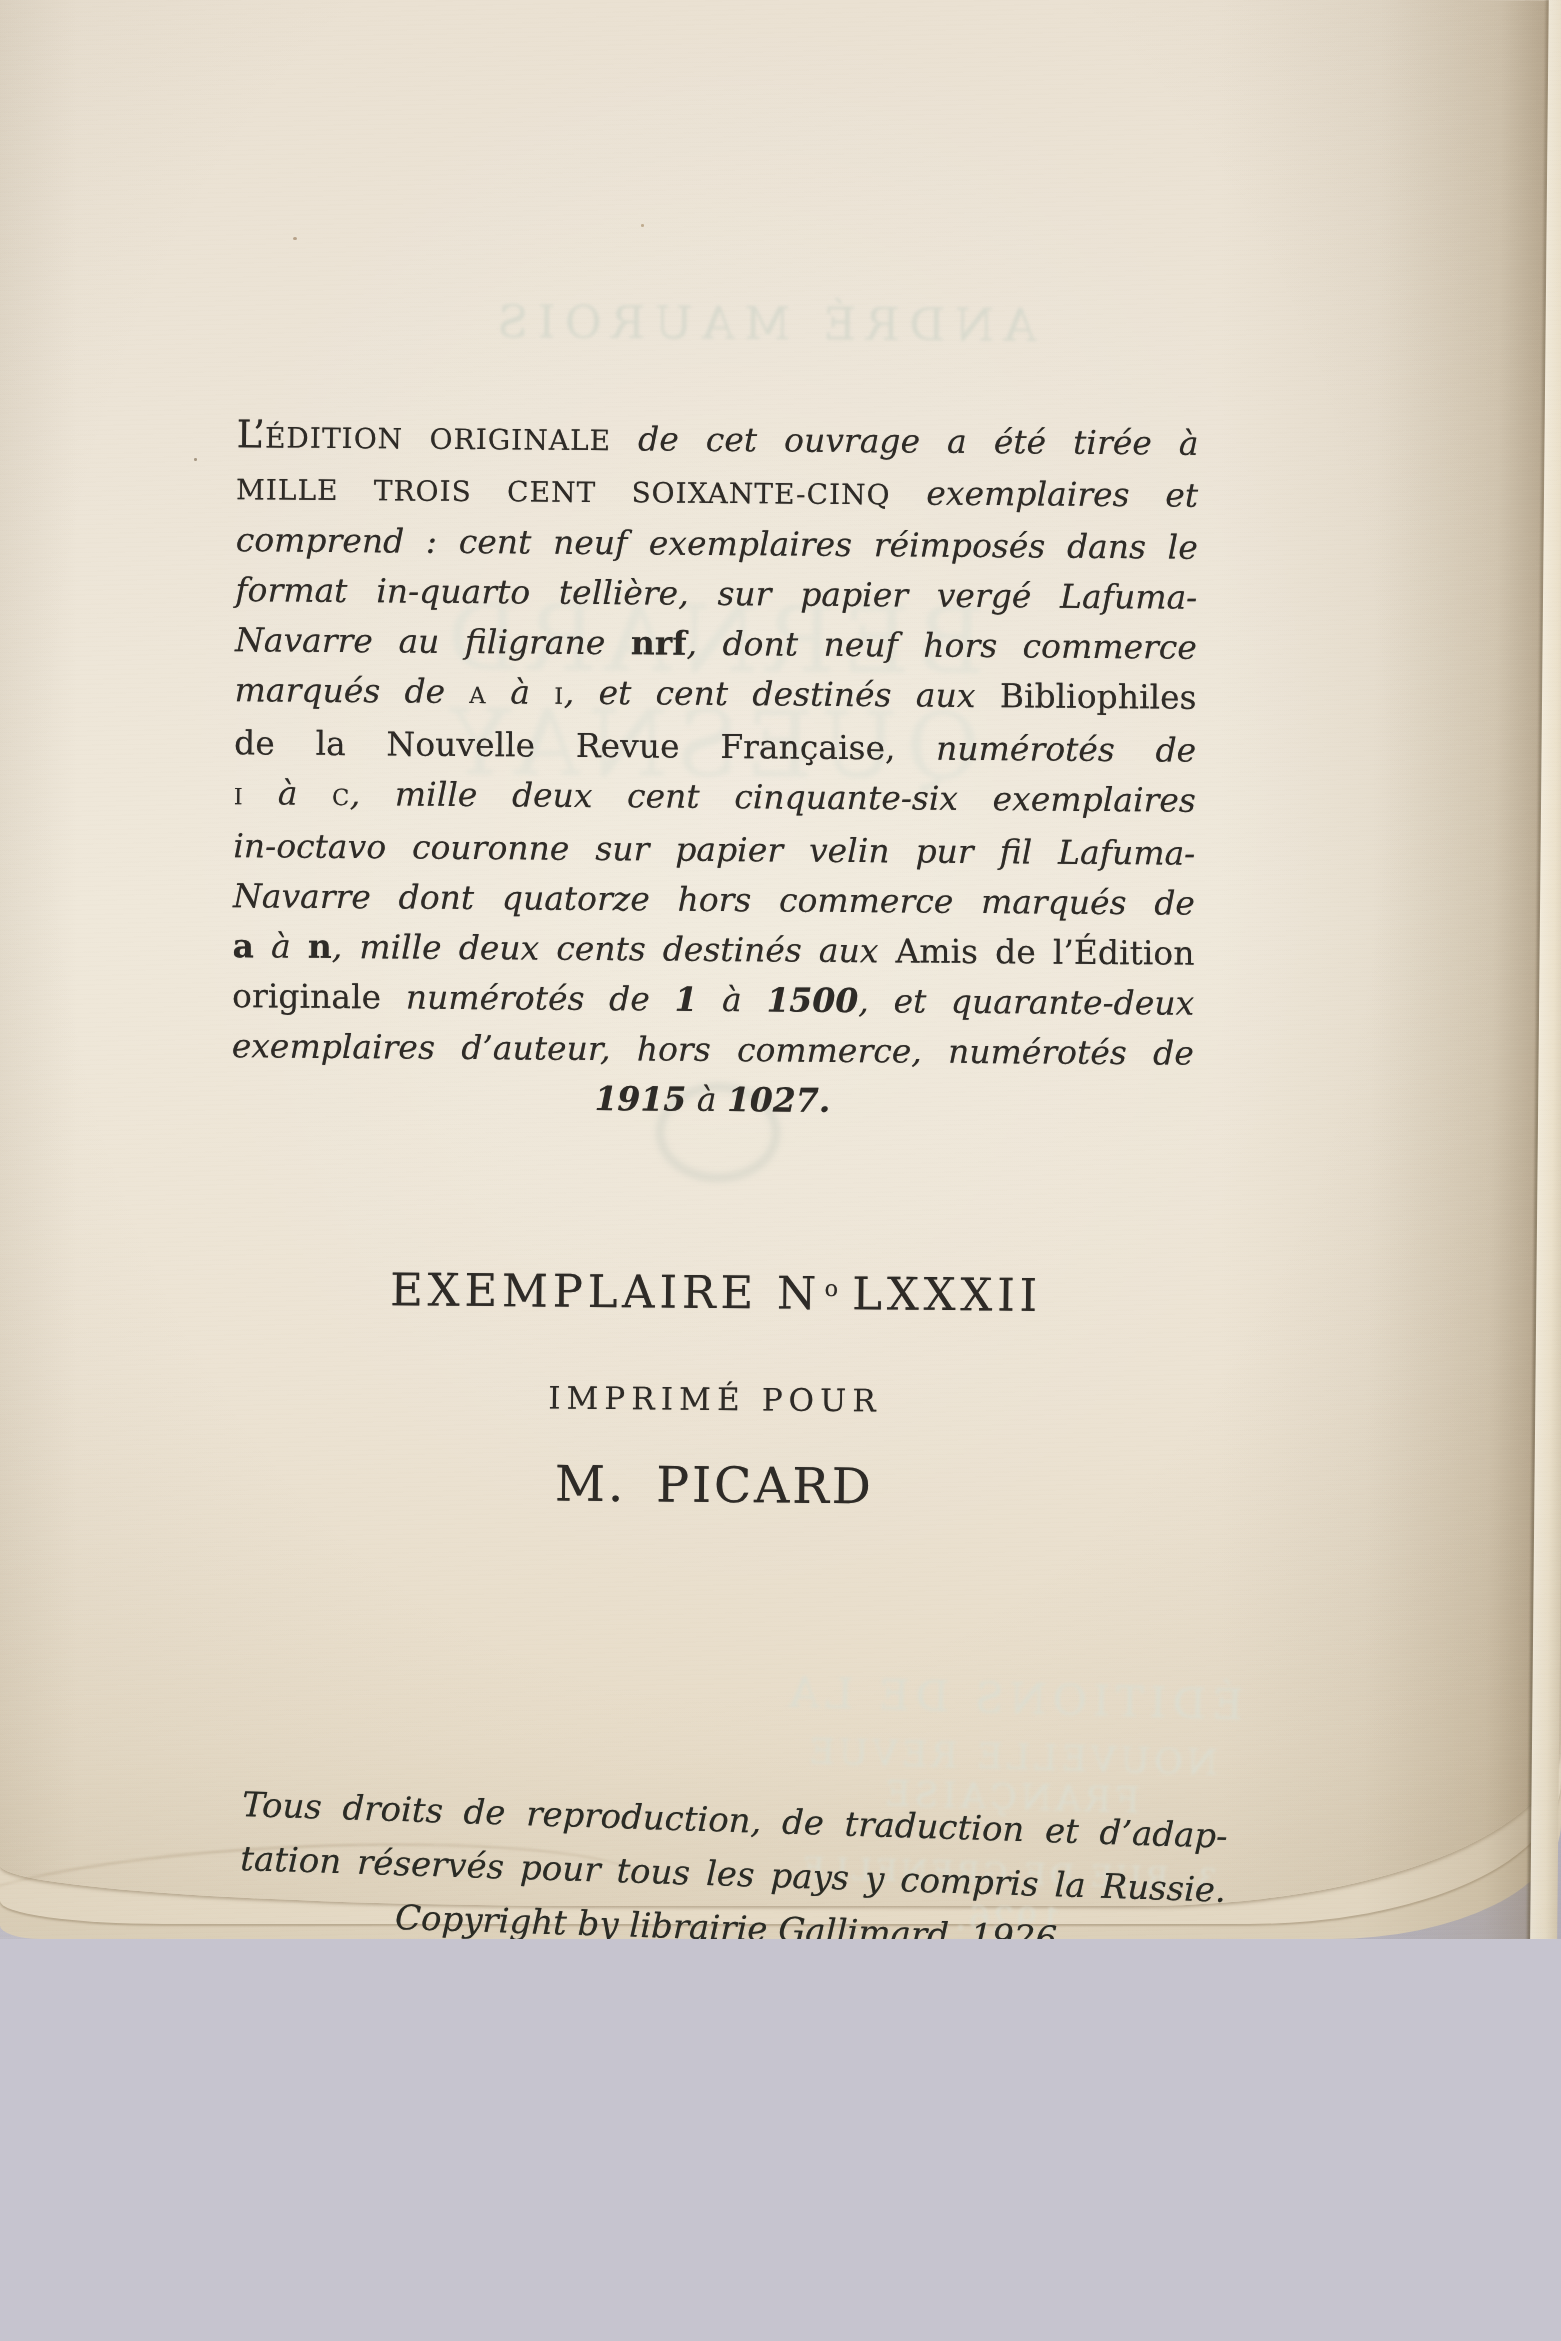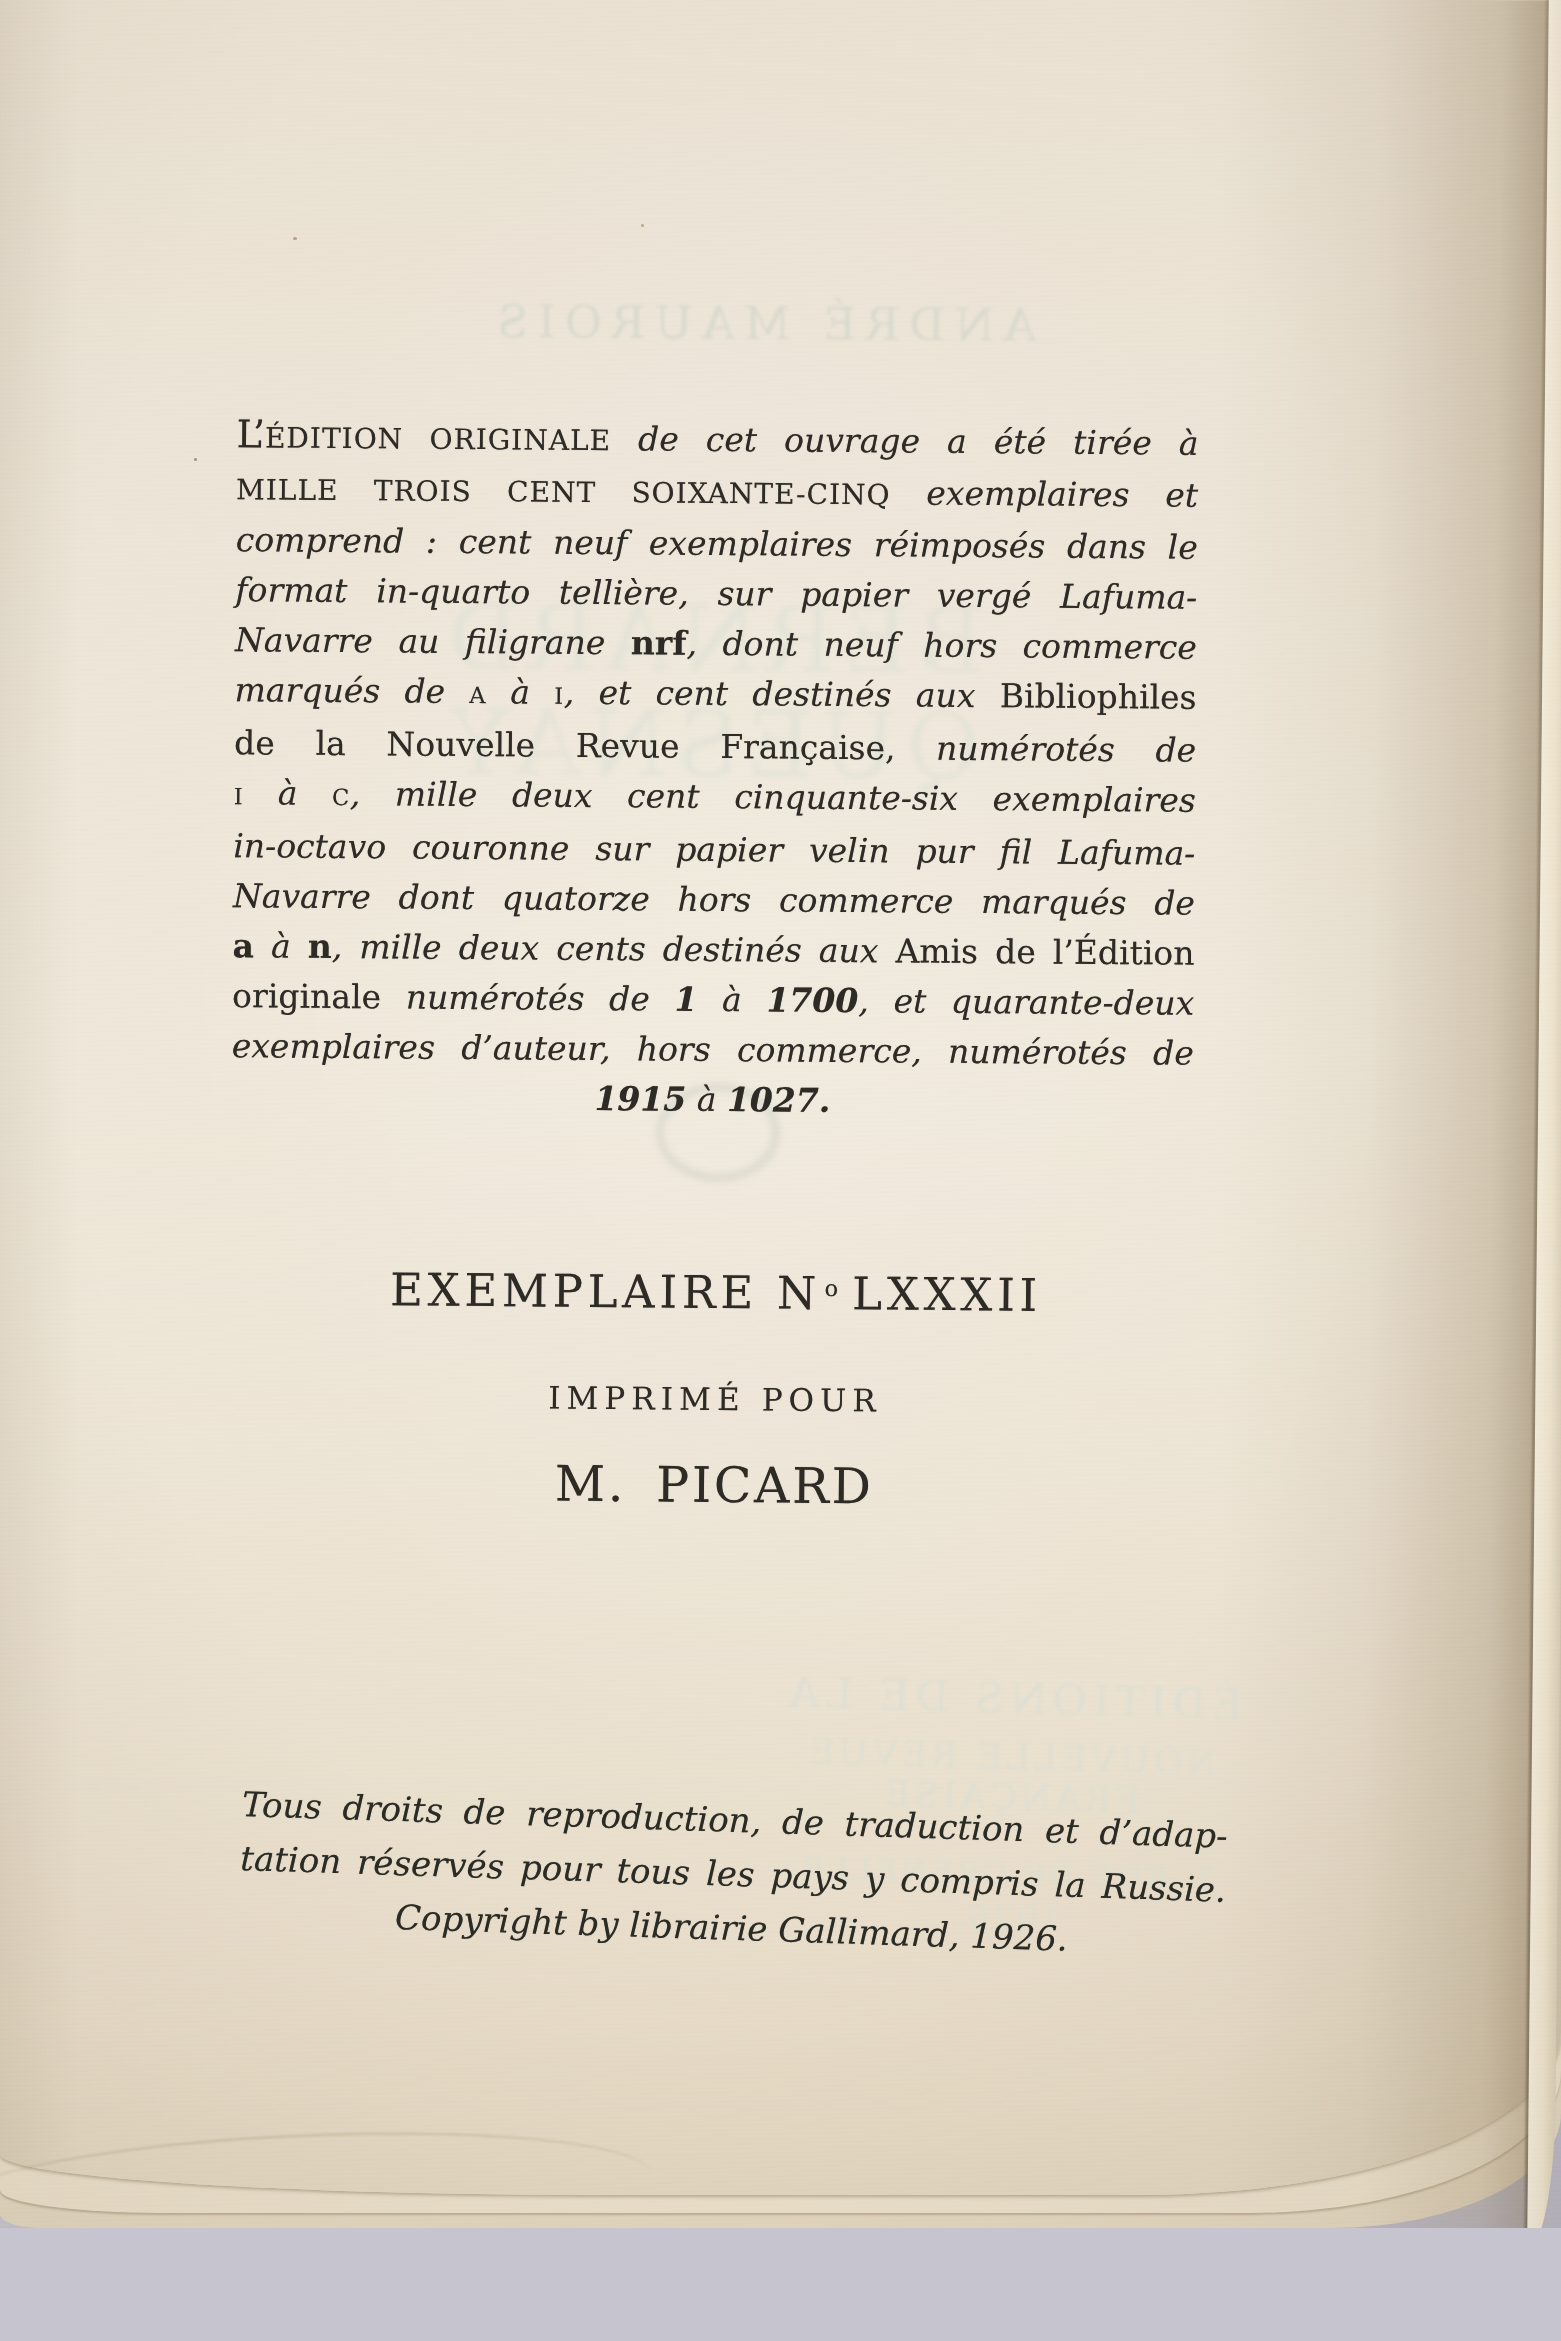--- a/index.html
+++ b/index.html
@@ -1,17 +1,17 @@
 <!DOCTYPE html>
 <html style="font-size:11px"><head>
 <meta charset="utf-8">
 <title>Document</title>
 <style>
   html,body{margin:0;padding:0;background:#c6c4cf;}
-  .canvas{position:relative;width:1561px;height:2228px;overflow:hidden;
+  .canvas{position:relative;width:1561px;height:1939px;overflow:hidden;
           font-family:"DejaVu Serif","Liberation Serif",serif;}
   .abs{position:absolute;}
 
   
   .surface{position:absolute;inset:0;background:linear-gradient(135deg,#cfcdd8 0%,#c6c4cf 60%,#b9b7c4 100%);}
   .under2{position:absolute;inset:0;background:#e2d6bf;border-bottom-right-radius:230px 115px;border-bottom-left-radius:41px 13.6px;}
   .under1{position:absolute;inset:0 0 15px 0;background:#eadfca;border-bottom-right-radius:312px 142px;border-bottom-left-radius:163px 23px;box-shadow:0 1.4px 2px rgba(120,100,70,.35);}
   .page{position:absolute;inset:0 0 33px 0;
         background:
           radial-gradient(ellipse at 48% 42%, rgba(255,255,255,.10), rgba(255,255,255,0) 55%),
@@ -115,21 +115,21 @@
       <div class="nline"><span class="s-sc">MILLE TROIS CENT SOIXANTE-CINQ</span><span class="s-it"> exemplaires et</span></div>
       <div class="nline"><span class="s-it">comprend : cent neuf exemplaires réimposés dans le</span></div>
       <div class="nline"><span class="s-it">format in-quarto tellière, sur papier vergé Lafuma-</span></div>
       <div class="nline"><span class="s-it">Navarre au filigrane </span><span class="s-rb">nrf</span><span class="s-it">, dont neuf hors commerce</span></div>
       <div class="nline"><span class="s-it">marqués de </span><span class="s-scs">A</span><span class="s-it"> à </span><span class="s-scs">I</span><span class="s-it">, et cent destinés aux </span><span class="s-rm">Bibliophiles</span></div>
       <div class="nline"><span class="s-rm">de la Nouvelle Revue Française,</span><span class="s-it"> numérotés de</span></div>
       <div class="nline"><span class="s-scs">I</span><span class="s-it"> à </span><span class="s-scs">C</span><span class="s-it">, mille deux cent cinquante-six exemplaires</span></div>
       <div class="nline"><span class="s-it">in-octavo couronne sur papier velin pur fil Lafuma-</span></div>
       <div class="nline"><span class="s-it">Navarre dont quatorze hors commerce marqués de</span></div>
       <div class="nline"><span class="s-rb">a</span><span class="s-it"> à </span><span class="s-rb">n</span><span class="s-it">, mille deux cents destinés aux </span><span class="s-rm">Amis de l’Édition</span></div>
-      <div class="nline"><span class="s-rm">originale</span><span class="s-it"> numérotés de </span><span class="s-num">1</span><span class="s-it"> à </span><span class="s-num">1700</span><span class="s-it">, et quarante-deux</span></div>
+      <div class="nline"><span class="s-rm">originale</span><span class="s-it"> numérotés de </span><span class="s-num">1</span><span class="s-it"> à </span><span class="s-num">1500</span><span class="s-it">, et quarante-deux</span></div>
       <div class="nline"><span class="s-it">exemplaires d’auteur, hors commerce, numérotés de</span></div>
       <div class="nline center"><span class="s-num">1915</span><span class="s-it"> à </span><span class="s-num">1027.</span></div>
     </div>
 
   <div class="abs midblock ink">
     <div class="mx mx-ex"><span>EXEMPLAIRE N</span><span class="ord">o</span><span>LXXXII</span></div>
     <div class="mx mx-imp">IMPRIMÉ POUR</div>
     <div class="mx mx-name"><span>M.</span><span class="name-gap">PICARD</span></div>
   </div>
 

